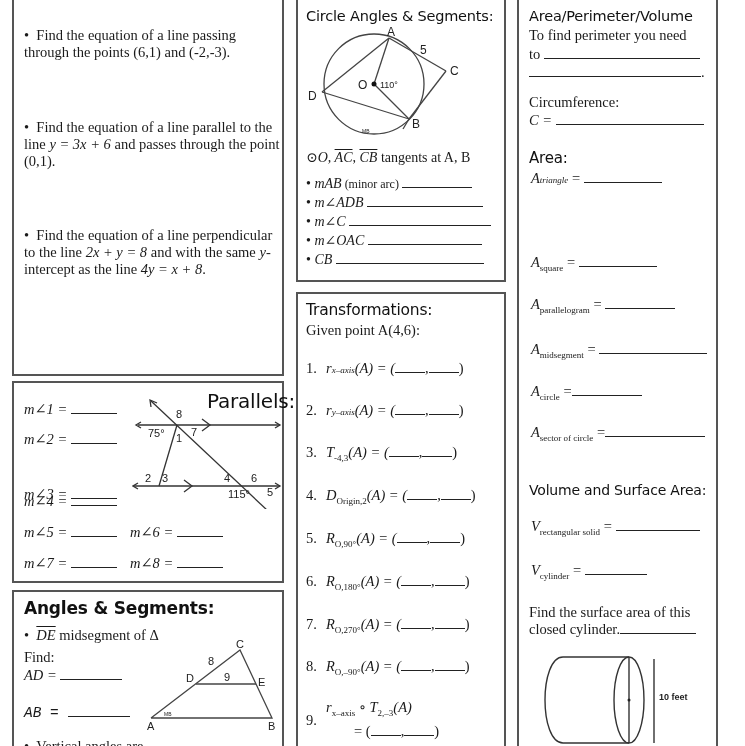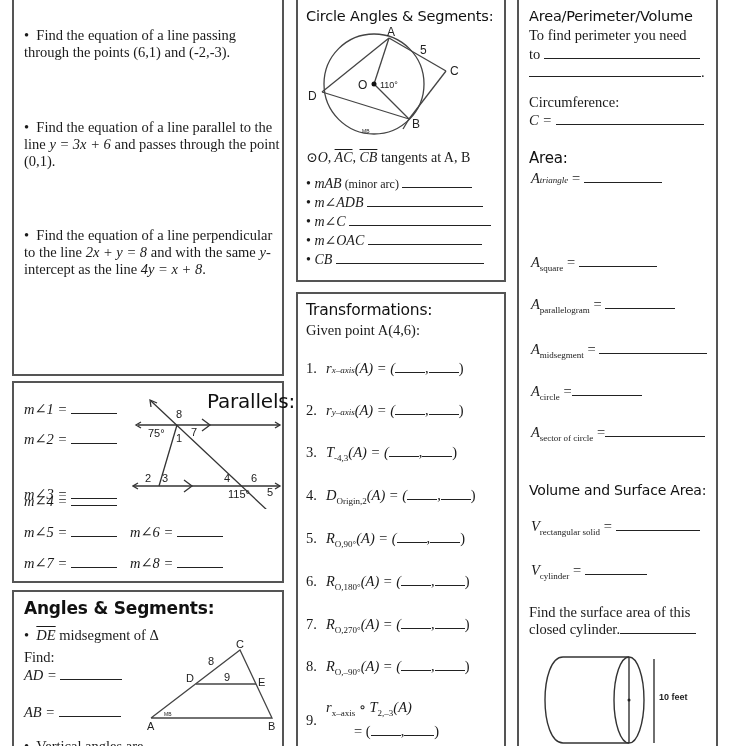--- a/index.html
+++ b/index.html
@@ -73,21 +73,21 @@
   </svg>
 </div>
 
 <div class="box" style="left:12px;top:590px;width:272px;height:170px;">
   <div class="head abs" style="left:10px;top:6px;font-size:17px;font-weight:bold;">Angles &amp; Segments:</div>
   <div class="txt abs" style="left:10px;top:35px;">
     <span>•&nbsp;&nbsp;</span><i class="ovl">DE</i><span> midsegment of Δ</span>
   </div>
   <div class="txt abs" style="left:10px;top:57px;">Find:</div>
   <div class="txt abs" style="left:10px;top:75px;"><i>AD =</i> <span class="blank" style="width:62px;"></span></div>
-  <div class="txt abs" style="left:10px;top:112px;"><i>AB =</i> <span class="blank" style="width:62px;"></span></div>
+  <div class="txt abs" style="left:10px;top:112px;font-family:Liberation Mono, monospace;"><i>AB =</i> <span class="blank" style="width:62px;"></span></div>
   <div class="txt abs" style="left:10px;top:146px;"><span>•&nbsp;&nbsp;</span><span>Vertical angles are</span></div>
 
   <svg class="abs" style="left:130px;top:48px;" width="140" height="92" viewBox="0 0 140 92">
     <g stroke="#444" stroke-width="1.3" fill="none">
       <polyline points="7,78 96,10 128,78 7,78"></polyline>
       <line x1="52" y1="44" x2="112" y2="44"></line>
     </g>
     <g font-size="11" fill="#222">
       <text x="92" y="8">C</text>
       <text x="42" y="42">D</text>

